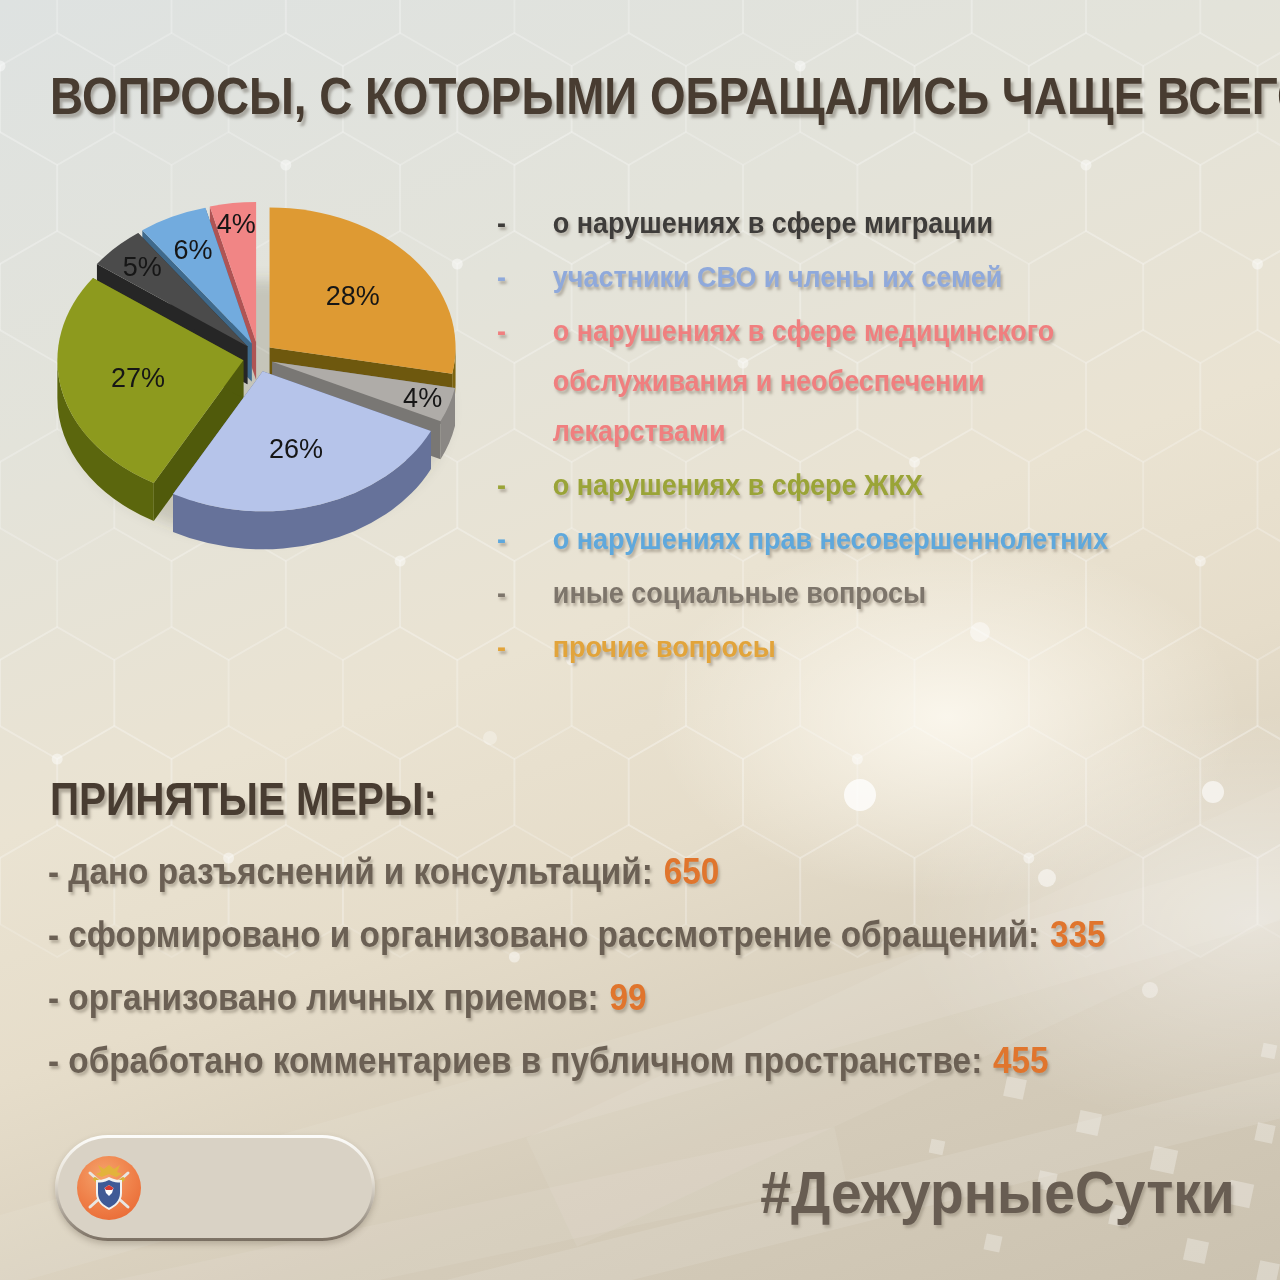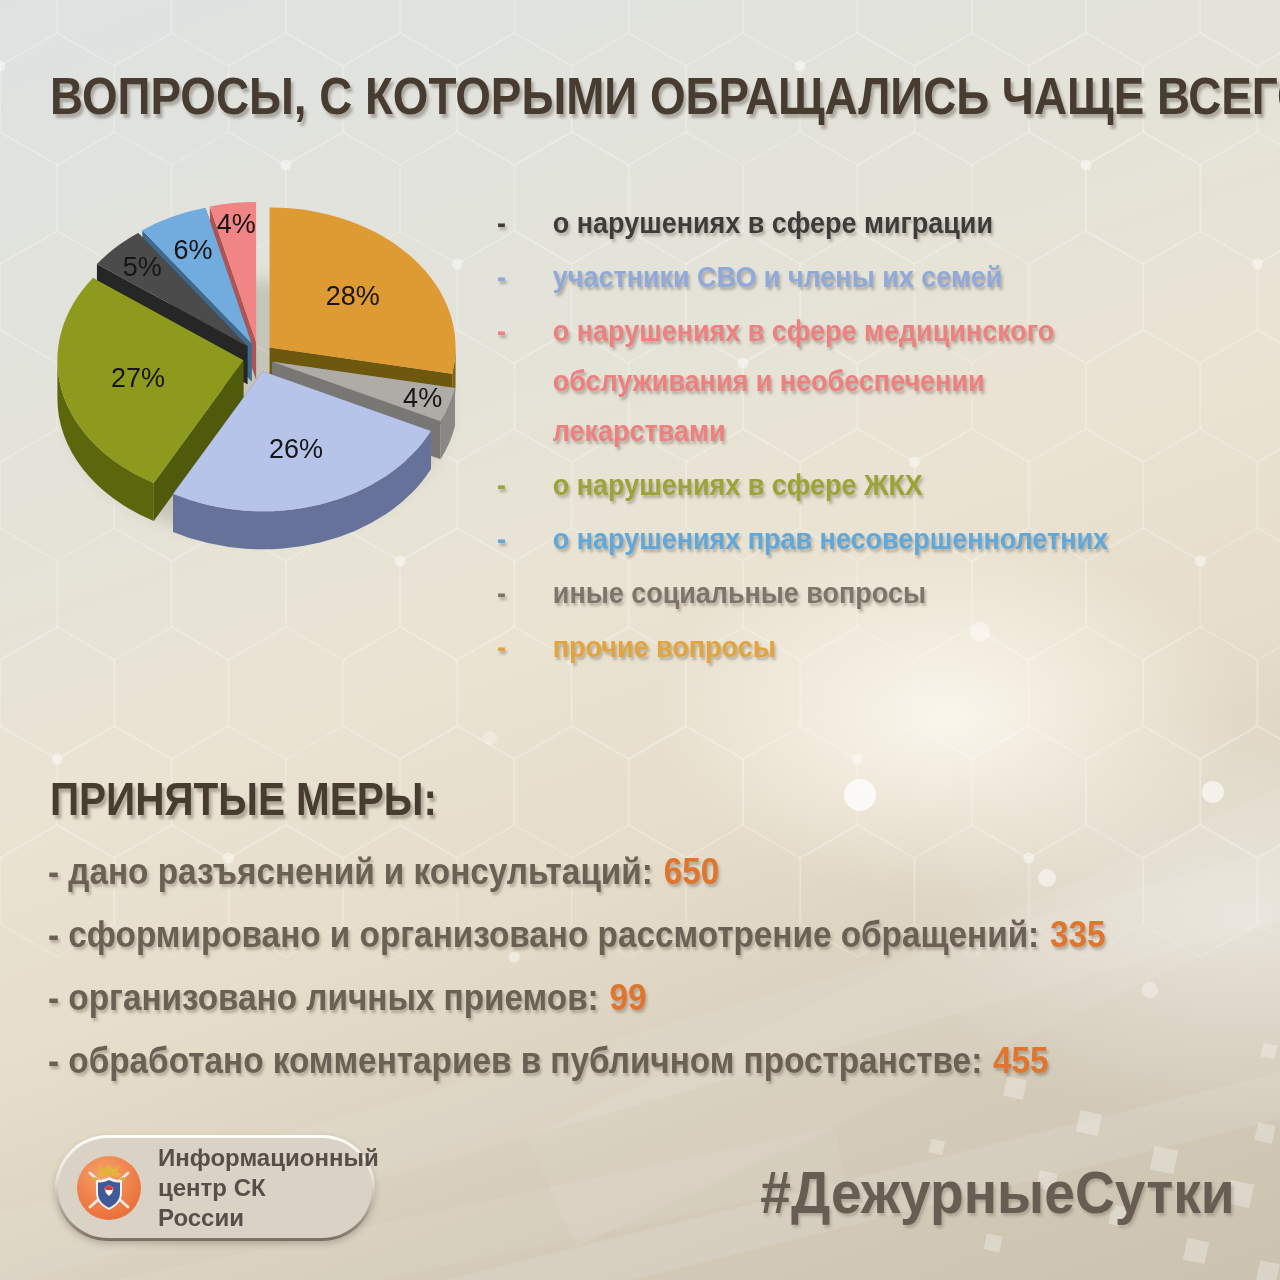--- a/index.html
+++ b/index.html
@@ -385,19 +385,18 @@
           <line x1="47" y1="24" x2="41" y2="29"></line>
         </g>
 
         <path d="M33 10 l5 4 6-4 -3 7 5 2 -6 3 -7-3 -7 3 -6-3 5-2 -3-7 6 4 z" fill="#e3b33c"></path>
 
         <path d="M33 22 c6 3 10 3 13 3 v13 c0 9 -7 14 -13 17 c-6 -3 -13 -8 -13 -17 v-13 c3 0 7 0 13 -3 z" fill="#f2f2f0"></path>
         <path d="M33 25 c5 2.4 8.5 2.5 11 2.5 v10.5 c0 8 -6 12.3 -11 14.8 c-5 -2.5 -11 -6.8 -11 -14.8 v-10.5 c2.5 0 6 -0.1 11 -2.5 z" fill="#3f5a96"></path>
         <path d="M33 30 l4.5 3 -1.5 5 -3 3 -3 -3 -1.5 -5 z" fill="#ffffff"></path>
         <path d="M33 30 l4.5 3 -1.5 2 h-6 l-1.5 -2 z" fill="#d63b33"></path>
       </svg>
-      <div class="logo-text">Информационный центр СК России</div>
     </div>
   </div>
 
   <div class="hashtag">#ДежурныеСутки</div>
 
 </div>
 
 </body></html>

